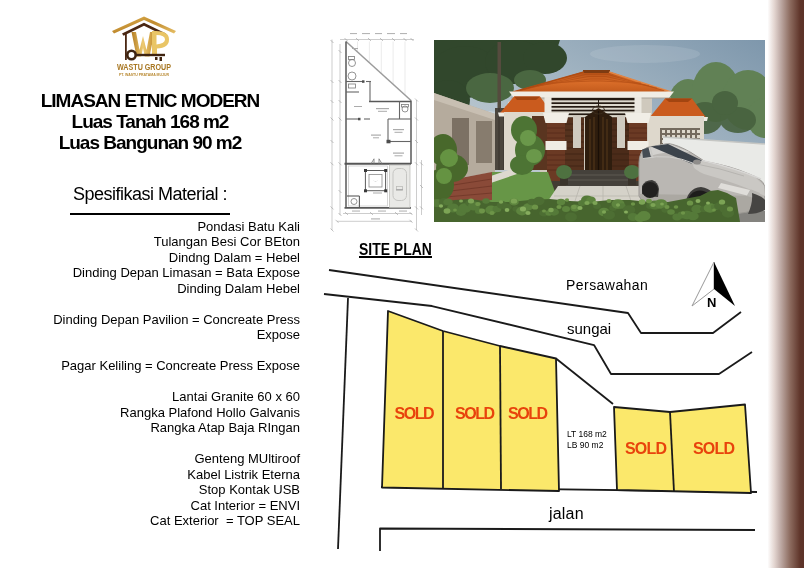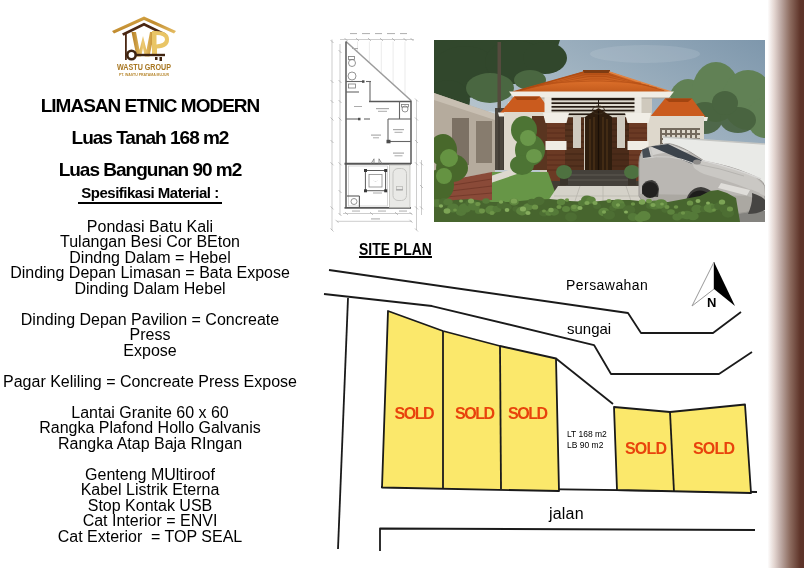--- a/index.html
+++ b/index.html
@@ -1,21 +1,21 @@
 <!DOCTYPE html>
 <html><head>
 <meta charset="utf-8">
 <style>
 html,body{margin:0;padding:0;}
 body{width:804px;height:568px;overflow:hidden;background:#fff;font-family:"Liberation Sans",sans-serif;position:relative;}
 .abs{position:absolute;}
-#title{left:0;top:90px;width:300px;font-size:19px;font-weight:bold;line-height:32px;text-align:center;letter-spacing:-1px;}
+#title{left:0;top:90px;width:300px;font-size:19px;font-weight:bold;line-height:21px;text-align:center;letter-spacing:-1px;}
 #spes{left:0;top:184px;width:300px;text-align:center;}
-#spes span{display:inline-block;font-size:15px;font-weight:bold;letter-spacing:-0.5px;border-bottom:2px solid #000;padding:0 3px 1px 3px;}
-#speclist{left:0;top:218.5px;width:300px;font-size:16px;line-height:15.5px;text-align:center;}
+#spes span{display:inline-block;font-size:18px;font-weight:normal;letter-spacing:-0.5px;border-bottom:2px solid #000;padding:0 3px 8px 3px;}
+#speclist{left:0;top:218.5px;width:300px;font-size:13px;line-height:15.5px;text-align:right;}
 #siteplan-title{left:319px;top:240.6px;margin-left:40px;}
 #siteplan-title span{display:inline-block;font-size:17px;font-weight:bold;letter-spacing:0;line-height:13px;border-bottom:2px solid #000;padding-bottom:0;transform:scaleX(0.82);transform-origin:0 0;}
 </style>
 </head>
 <body>
 
 <div class="abs" style="left:760px;top:0;width:44px;height:568px;background:linear-gradient(to right,#ffffff 0%,#ffffff 17%,#e2d4cf 33%,#c3b0ab 45%,#8d6c60 68%,#5f352a 91%,#5c3228 100%);"></div>
 
 <svg class="abs" style="left:95px;top:6px;" width="100" height="72" viewBox="0 0 100 72">
  <defs>

